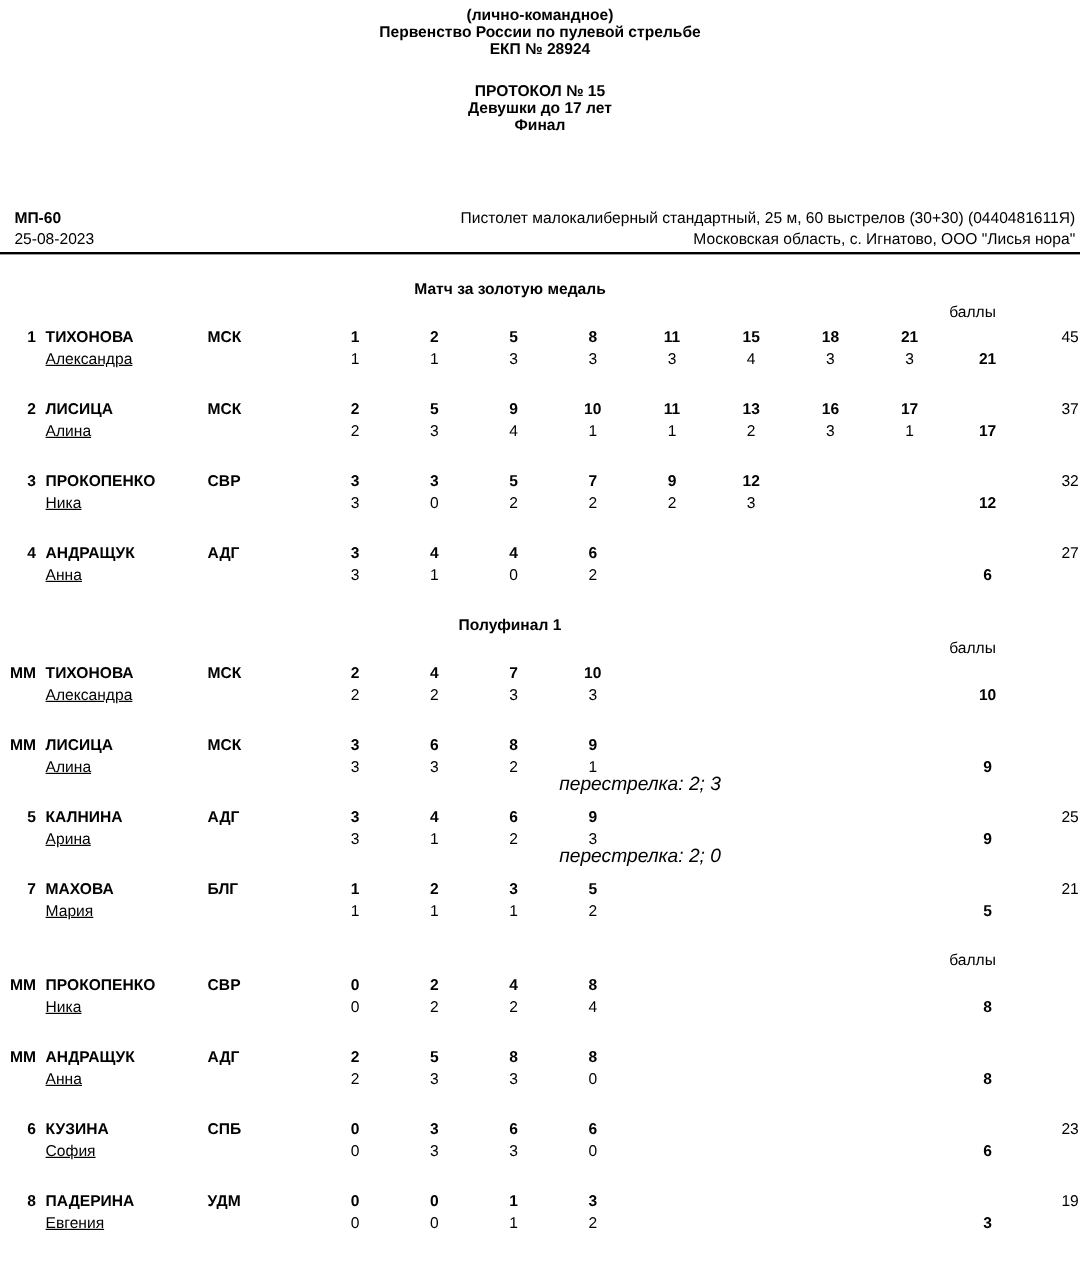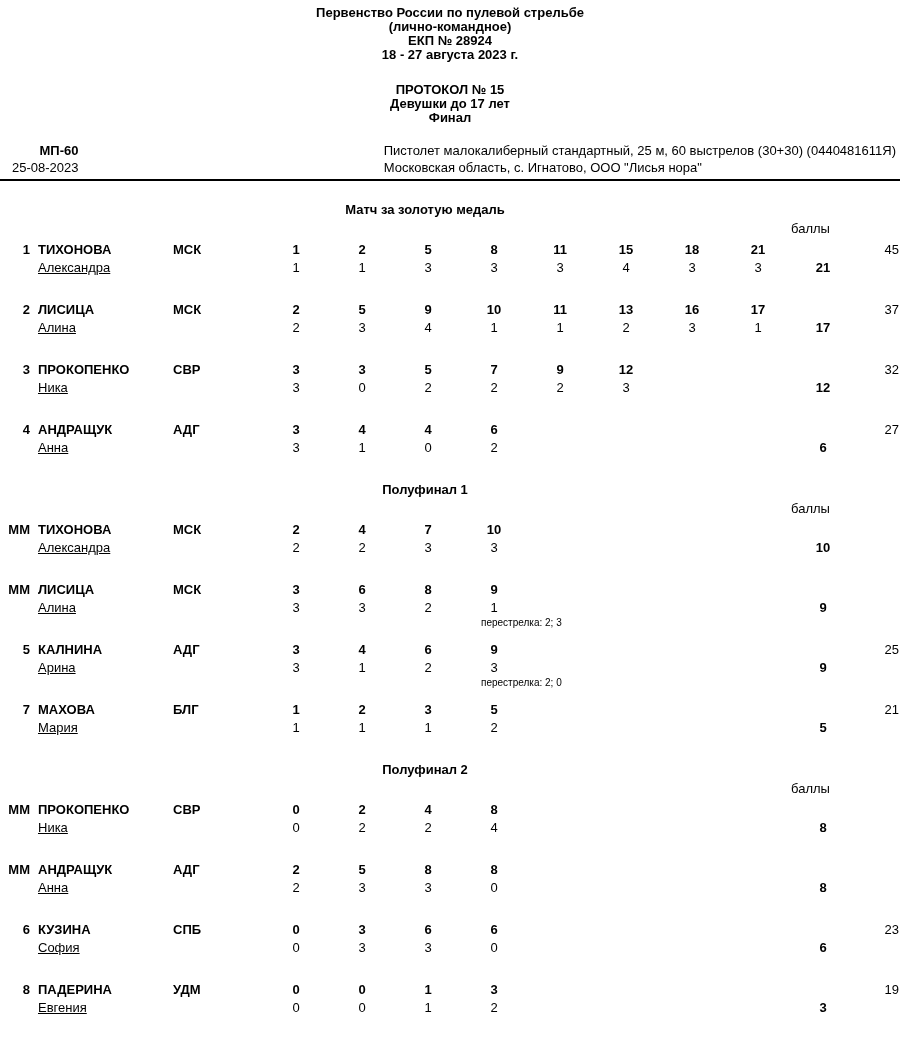--- a/index.html
+++ b/index.html
@@ -15,22 +15,22 @@
   
   .hdr-line { text-align:center; font-weight:700; line-height:14px; }
   .protocol-block { margin-top:21px; }
   .info-bar {
     margin-top:17px;
     display:flex; justify-content:space-between; align-items:flex-end;
     border-bottom:2px solid #000;
     padding:0 2px 3px 12px;
   }
   .info-left  { line-height:17px; text-align:left; }
-  .info-right { line-height:17px; text-align:left; padding-right:2px; }
-  .bold { font-weight:700;text-align:right; }
+  .info-right { line-height:17px; text-align:right; padding-right:2px;margin-top:45px; }
+  .bold { font-weight:700; }
 
   
   .section-title {
     width:850px; text-align:center; font-weight:700;
     line-height:18px;
   }
   .sec-1 { margin-top:20px; }
   .sec-2 { margin-top:8px; }
   .sec-3 { margin-top:14px; }
   .points-label {
@@ -53,34 +53,33 @@
   .s3 { grid-column:6; }  .s4 { grid-column:7; }
   .s5 { grid-column:8; }  .s6 { grid-column:9; }
   .s7 { grid-column:10; } .s8 { grid-column:11; }
   .s  { text-align:center; }
   .b  { font-weight:700; }
   .total { grid-column:12; text-align:center; font-weight:700; }
   .qual  { grid-column:13; text-align:right; padding-right:1px; }
 
   .athlete { position:relative; margin-bottom:24px; }
   .shootoff {
-    position:absolute; top:35px; left:481px;
-    font-size:10px; line-height:13px; white-space:nowrap;
+    position:absolute; top:35px; left:466px;
+    font-size:16px; line-height:13px; white-space:nowrap;font-style:italic;
   }
 </style>
 </head>
 <body>
 
 <div class="page">
 
   <div>
+    <div class="hdr-line">(лично-командное)</div>
     <div class="hdr-line">Первенство России по пулевой стрельбе</div>
-    <div class="hdr-line">(лично-командное)</div>
     <div class="hdr-line">ЕКП № 28924</div>
-    <div class="hdr-line">18 - 27 августа 2023 г.</div>
   </div>
 
   <div class="protocol-block">
     <div class="hdr-line">ПРОТОКОЛ № 15</div>
     <div class="hdr-line">Девушки до 17 лет</div>
     <div class="hdr-line">Финал</div>
   </div>
 
   <div class="info-bar">
     <div class="info-left">
@@ -285,21 +284,20 @@
         <div class="cell s s1">1</div>
         <div class="cell s s2">1</div>
         <div class="cell s s3">1</div>
         <div class="cell s s4">2</div>
         <div class="cell total">5</div>
       </div>
     </div>
   </div>
 
   <div class="sec-3">
-    <div class="section-title">Полуфинал 2</div>
     <div class="points-label">баллы</div>
 
     <div class="athlete">
       <div class="grid">
         <div class="cell rank">ММ</div>
         <div class="cell name">ПРОКОПЕНКО</div>
         <div class="cell region">СВР</div>
         <div class="cell s s1 b">0</div>
         <div class="cell s s2 b">2</div>
         <div class="cell s s3 b">4</div>

